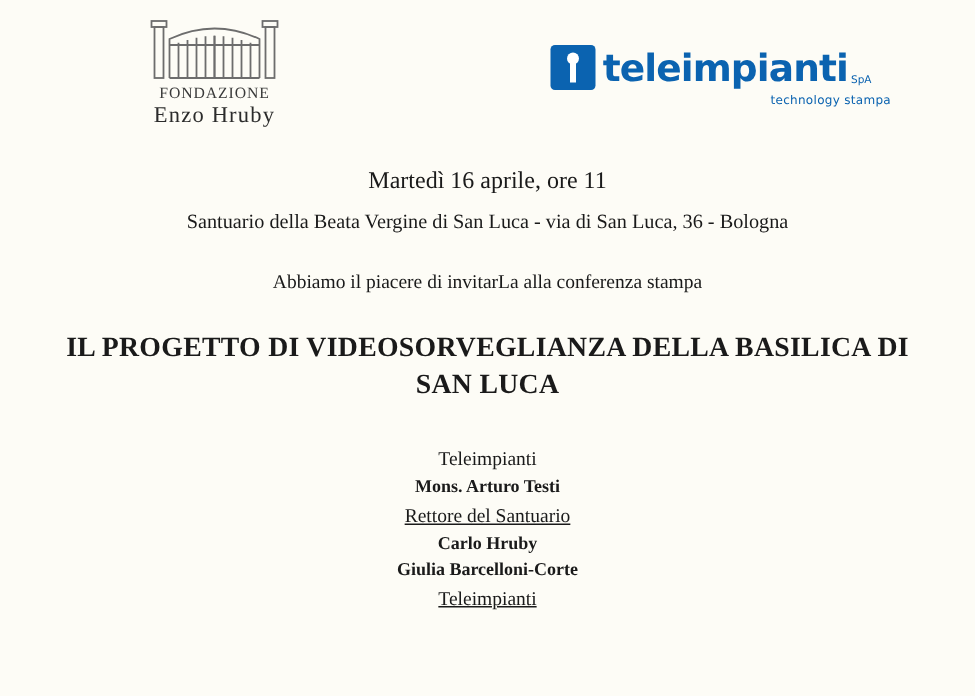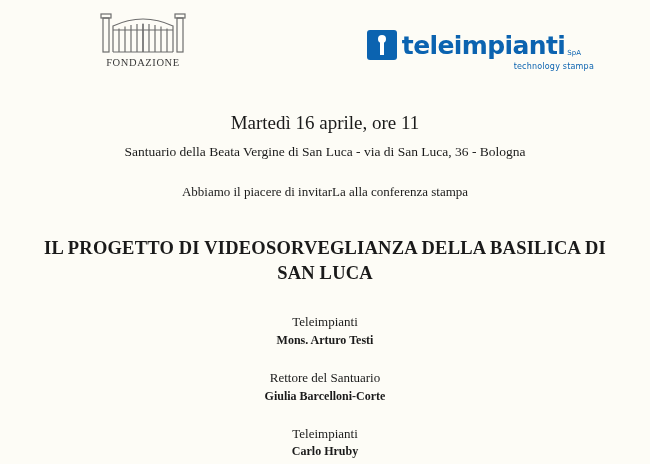--- a/index.html
+++ b/index.html
@@ -118,50 +118,51 @@
   }
 
   
   .content {
     text-align: center;
     padding: 0 30px;
   }
   .line { line-height: 1.35; }
 
   .date {
-    font-size: 19px;
+    font-size: 16px;
     margin-top: 12px;
   }
   .venue {
     font-size: 13.5px;
     margin-top: 7px;
   }
   .invite {
     font-size: 13px;
     margin-top: 22px;
     font-family: Liberation Serif, serif;
   }
   .title {
     font-size: 18.5px;
     font-weight: bold;
     letter-spacing: 0.2px;
-    margin-top: 36px;
+    margin-top: 24px;
   }
   .speakers-intro {
     font-size: 13px;
     margin-top: 27px;
   }
   .speaker-name {
     font-size: 12px;
     font-weight: bold;
     margin-top: 1px;
   }
   .speaker-role {
     font-size: 13px;
-    margin-top: 21px;
+    margin-top: 3px;
+    text-decoration: underline;
   }
 </style>
 </head>
 <body>
 
 <div class="page">
 
   <div class="header">
 
     <div class="logo-left">
@@ -183,20 +184,21 @@
             <path d="M54 48 V20.1"></path>
             <path d="M60 48 V21.1"></path>
             <path d="M66 48 V22.6"></path>
             <path d="M72 48 V24.5"></path>
             <path d="M48 19.8 V48"></path>
           </g>
         </svg>
       </span>
       <div class="logo-left-text">
         <div class="l1">FONDAZIONE</div>
+        <div class="l2">Enzo Hruby</div>
       </div>
     </div>
 
     <div class="logo-right">
       <div class="ti-row">
         <span class="ti-mark"></span>
         <span class="ti-word">teleimpianti</span>
         <span class="ti-sup">SpA</span>
       </div>
       <div class="ti-tag">technology stampa</div>
@@ -211,22 +213,22 @@
     <div class="line invite">Abbiamo il piacere di invitarLa alla conferenza stampa</div>
     <div class="line title">IL PROGETTO DI VIDEOSORVEGLIANZA DELLA BASILICA DI SAN LUCA</div>
 
     <div class="line speakers-intro">Teleimpianti</div>
 
     <div>
       <div class="line speaker-name">Mons. Arturo Testi</div>
       <div class="line speaker-role">Rettore del Santuario</div>
     </div>
     <div>
+      <div class="line speaker-name">Carlo Hruby</div>
+
+    </div>
+    <div>
       <div class="line speaker-name">Giulia Barcelloni-Corte</div>
       <div class="line speaker-role">Teleimpianti</div>
     </div>
-    <div>
-      <div class="line speaker-name">Carlo Hruby</div>
-
-    </div>
 
   </div>
 </div>
 
 </body></html>

